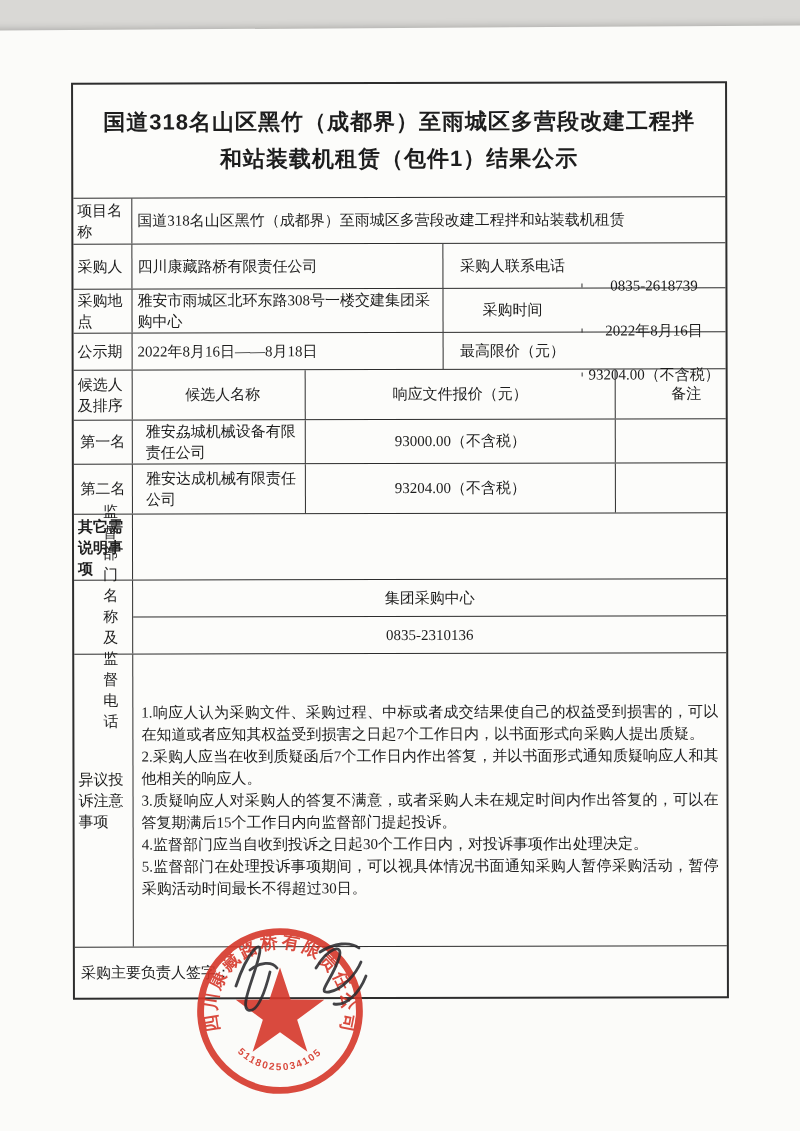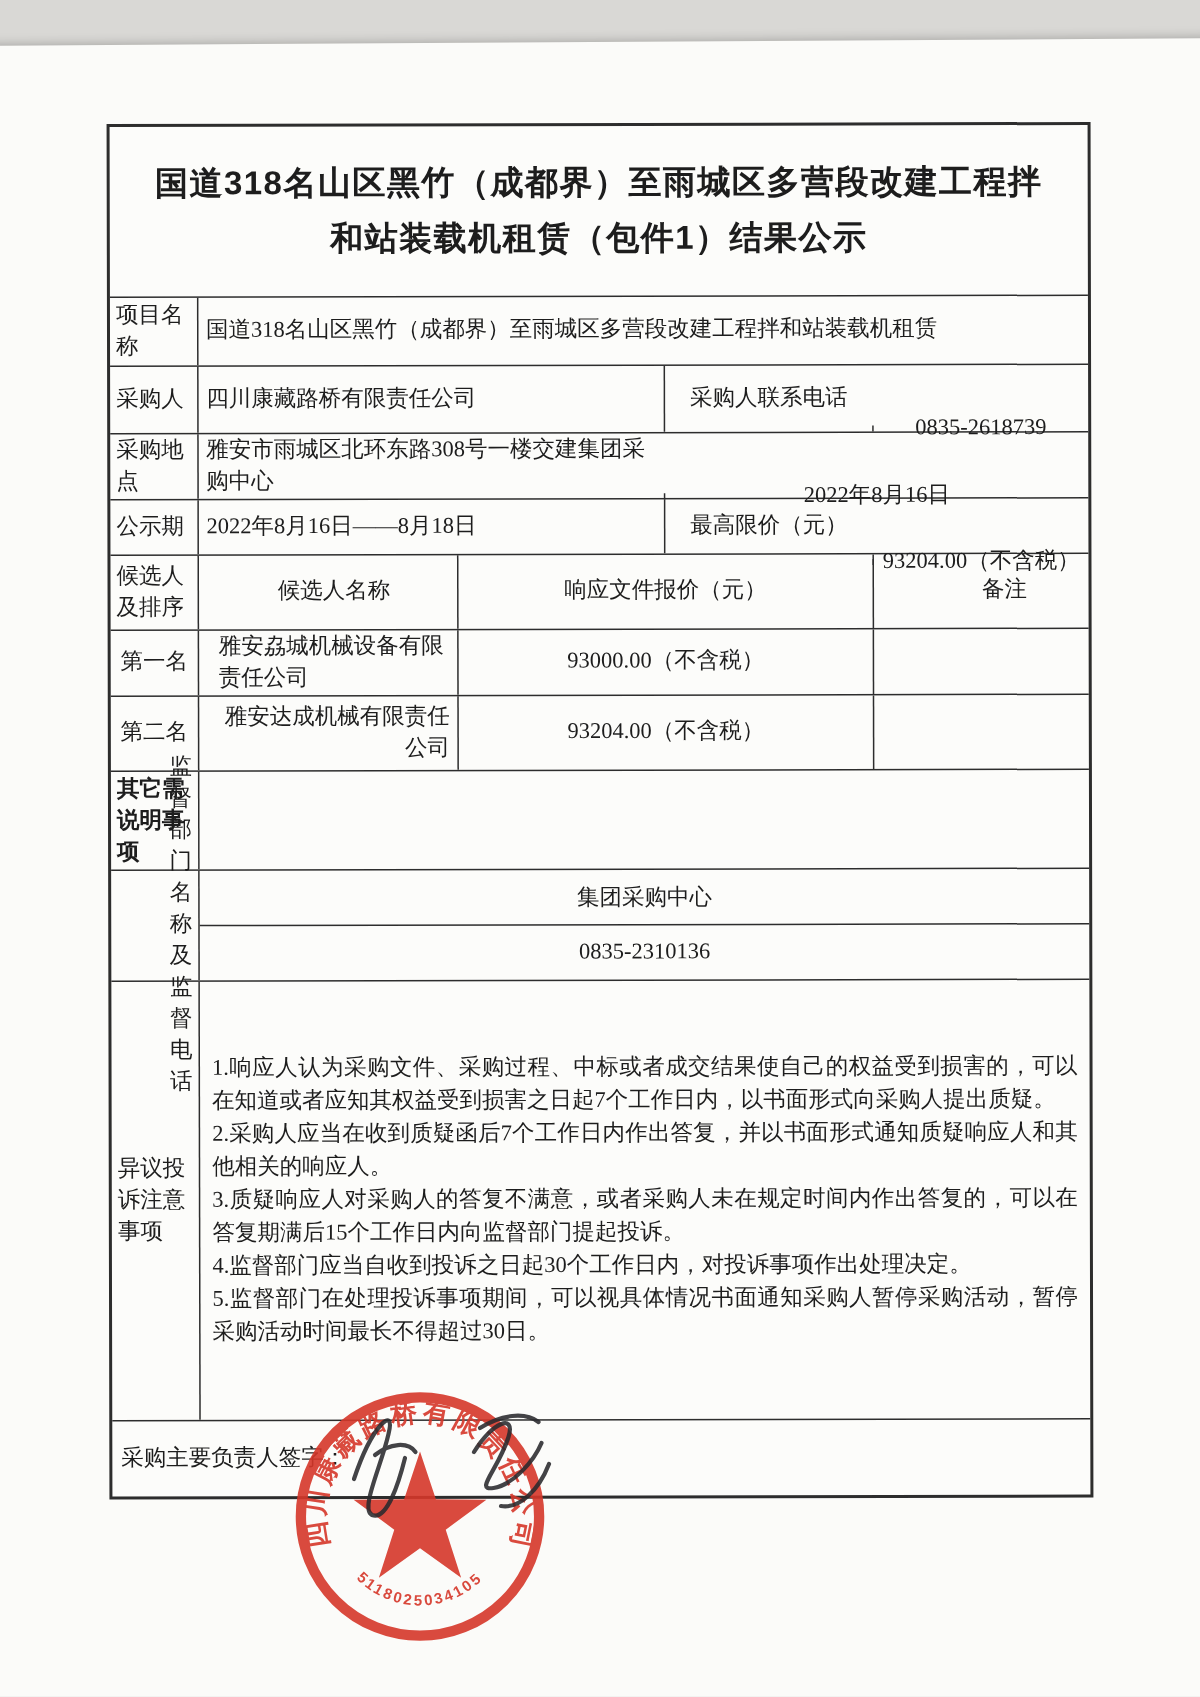--- a/index.html
+++ b/index.html
@@ -28,37 +28,37 @@
   .row { display:flex; border-top:1px solid #2d2d2d; align-items:stretch; }
   .row:first-child { border-top:none; }
   .cell {
     border-left:1px solid #2d2d2d;
     display:flex; align-items:center;
     font-size:15px; line-height:1.4;
     padding:2px 5px;
   }
   .cell:first-child { border-left:none; }
   .label-cell { width:58px; flex:none; padding:2px 4px; }
-  .center { justify-content:center; text-align:right; }
+  .center { justify-content:center; text-align:left; }
   .title-row { height:113px; }
   .title-cell {
     width:100%; border-left:none;
     font-family:"Liberation Sans", sans-serif;
     font-weight:bold; font-size:22px; line-height:1.65;
     justify-content:center; text-align:center;
     padding:0 28px; letter-spacing:1px;
   }
   .h46{height:46px}.h45{height:45px}.h44{height:44px}.h37{height:37px}
   .h50{height:50px}.h66{height:66px}.h74{height:74px}.h293{height:293px}
   .wide-val { flex:1; }
   .col-b { width:311px; flex:none; }
   .col-c { width:139px; flex:none; }
   .col-d { flex:1;margin-top:40px; }
   .cand-name { width:173px; flex:none;padding-left:13px; }
-  .cand-price { width:277px; flex:none; }
+  .cand-price { width:310px; flex:none; }
   .cand-note { flex:1;padding-left:36px; }
   .sup-stack { flex:1; display:flex; flex-direction:column; border-left:1px solid #2d2d2d; }
   .sup-sub { flex:1; display:flex; align-items:center; justify-content:center; font-size:15px; }
   .sup-sub + .sup-sub { border-top:1px solid #2d2d2d; }
   .objection-cell { flex:1; display:flex; flex-direction:column; justify-content:center;
     border-left:1px solid #2d2d2d; padding:10px 8px; }
   .objection-cell p { font-size:15px; line-height:1.47; text-align:justify; }
   .sig-row-cell { width:100%; border-left:none; height:50px; align-items:center; padding-left:6px; }
   .stamp-wrap { position:absolute; left:190px; top:921px; width:180px; height:180px; opacity:0.9; }
   .signature-wrap { position:absolute; left:216px; top:928px; width:190px; height:100px; }
@@ -82,20 +82,21 @@
   <div class="row h45">
     <div class="cell label-cell">采购人</div>
     <div class="cell col-b">四川康藏路桥有限责任公司</div>
     <div class="cell col-c center">采购人联系电话</div>
     <div class="cell col-d center">0835-2618739</div>
   </div>
 
   <div class="row h44">
     <div class="cell label-cell">采购地点</div>
     <div class="cell col-b">雅安市雨城区北环东路308号一楼交建集团采购中心</div>
+    <div class="cell col-c center">采购时间</div>
     <div class="cell col-d center">2022年8月16日</div>
   </div>
 
   <div class="row h37">
     <div class="cell label-cell">公示期</div>
     <div class="cell col-b">2022年8月16日——8月18日</div>
     <div class="cell col-c center">最高限价（元）</div>
     <div class="cell col-d center">93204.00（不含税）</div>
   </div>
 

